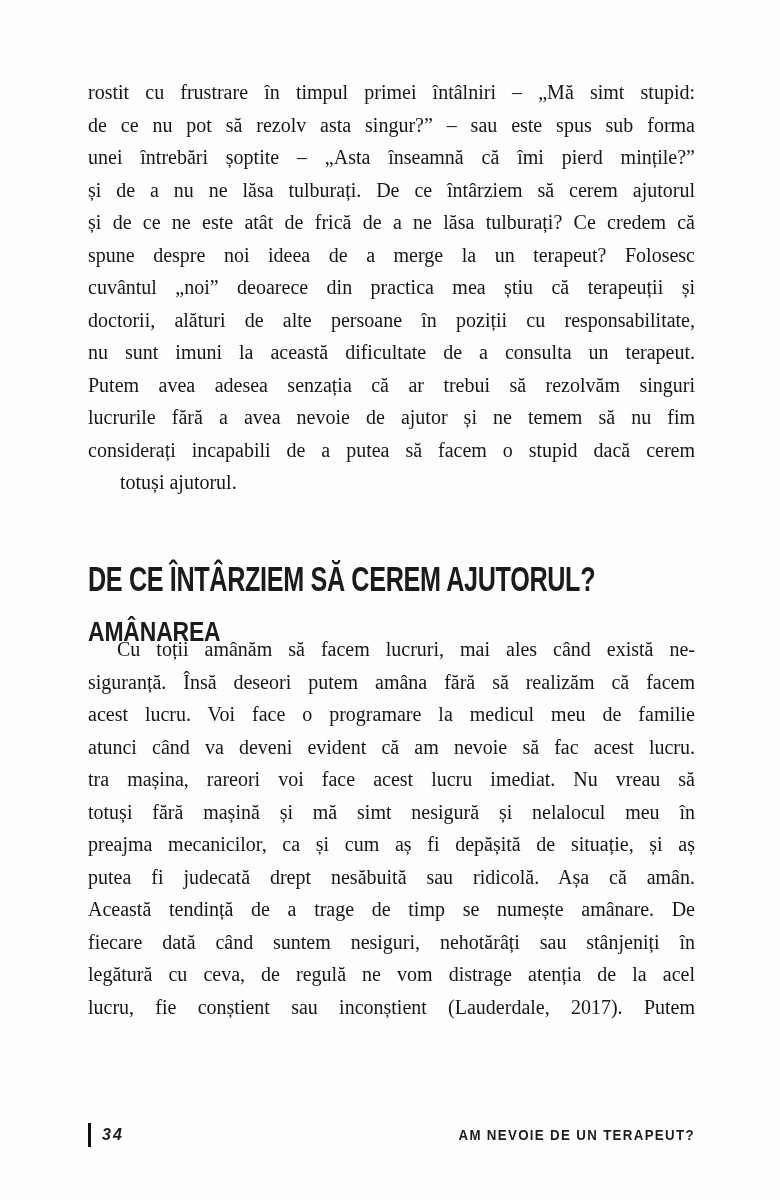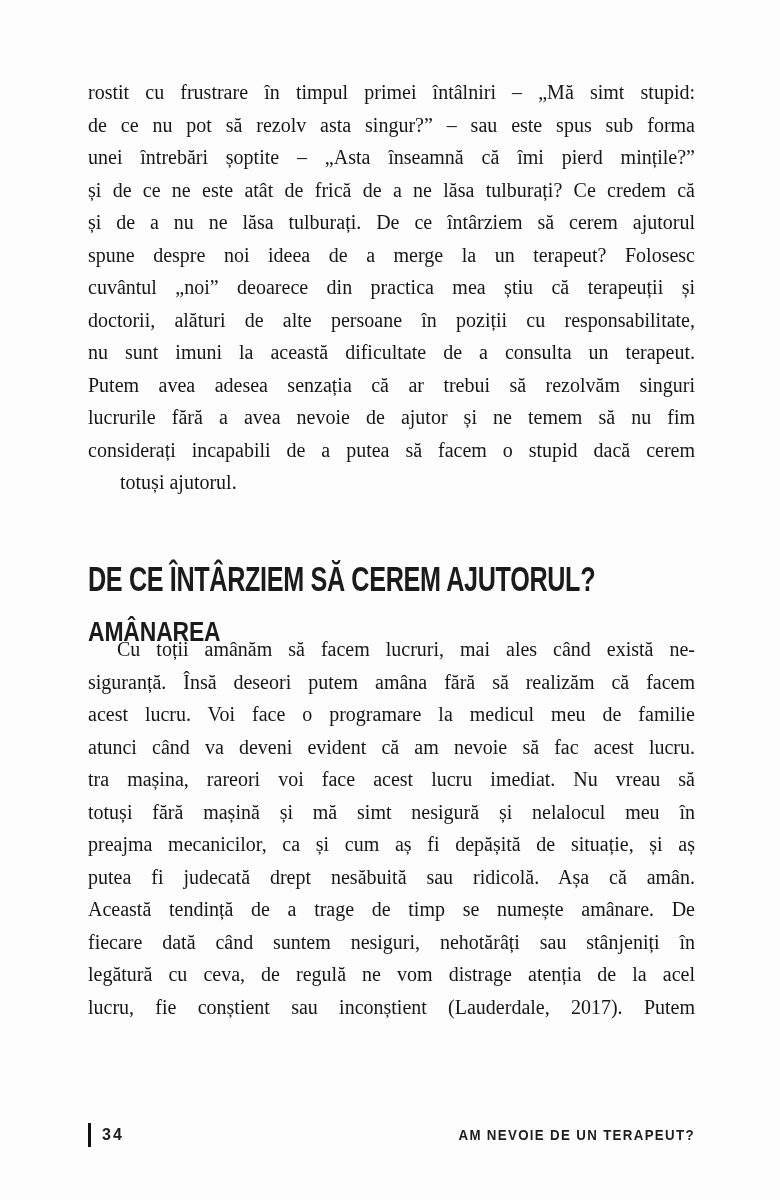--- a/index.html
+++ b/index.html
@@ -73,20 +73,21 @@
     top: 1121px;
     height: 28px;
     display: flex;
     align-items: center;
     justify-content: space-between;
     font-family: "Liberation Sans", "DejaVu Sans", sans-serif;
   }
   .pageno-wrap {
     display: flex;
     align-items: center;
+    font-style: italic;
   }
   .pageno-bar {
     width: 3px;
     height: 24px;
     background: #111;
     margin-right: 11px;
   }
   .pageno {
     font-weight: 700;
     font-size: 16px;
@@ -108,22 +109,22 @@
 
 <div class="page">
 
   <div class="textcol" id="block-top">
     <div>
         <div class="line">rostit cu frustrare în timpul primei întâlniri – „Mă simt stupid:</div>
         <div class="line">de ce nu pot să rezolv asta singur?” – sau este spus sub forma</div>
         <div class="line">unei întrebări șoptite – „Asta înseamnă că îmi pierd mințile?”</div>
       </div>
     <div>
+        <div class="line">și de a nu ne lăsa tulburați. De ce întârziem să cerem ajutorul</div>
         <div class="line">și de ce ne este atât de frică de a ne lăsa tulburați? Ce credem că</div>
-        <div class="line">și de a nu ne lăsa tulburați. De ce întârziem să cerem ajutorul</div>
         <div class="line">spune despre noi ideea de a merge la un terapeut? Folosesc</div>
         <div class="line">cuvântul „noi” deoarece din practica mea știu că terapeuții și</div>
         <div class="line">doctorii, alături de alte persoane în poziții cu responsabilitate,</div>
         <div class="line">nu sunt imuni la această dificultate de a consulta un terapeut.</div>
         <div class="line">Putem avea adesea senzația că ar trebui să rezolvăm singuri</div>
         <div class="line">lucrurile fără a avea nevoie de ajutor și ne temem să nu fim</div>
         <div class="line">considerați incapabili de a putea să facem o stupid dacă cerem</div>
         <div class="line noj">totuși ajutorul.</div>
       </div>
   </div>

